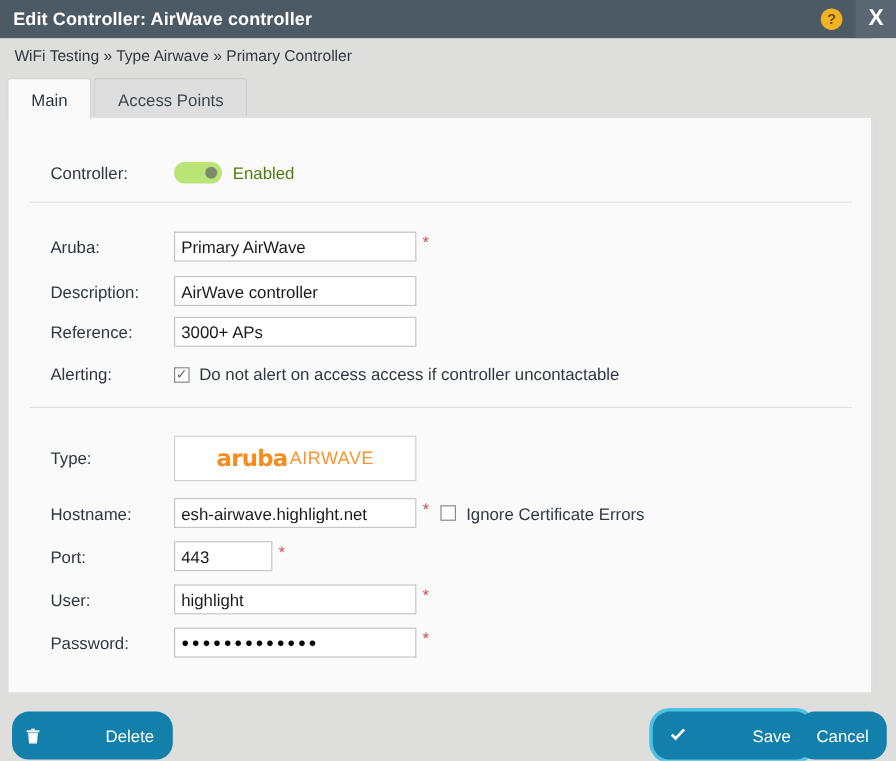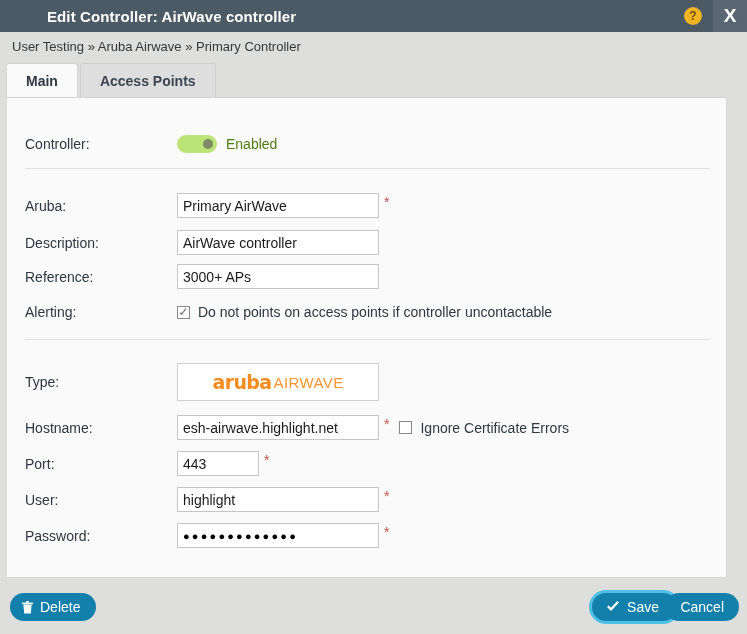--- a/index.html
+++ b/index.html
@@ -15,21 +15,21 @@
     position: relative;
     width: 747px; height: 634px;
     background: #dededd;
   }
 
   
   .titlebar {
     position: absolute; left: 0; top: 0;
     width: 747px; height: 32px;
     background: #4c5a66;
-    display: flex; align-items: center; padding-left: 36px;
+    display: flex; align-items: center;
   }
   .titlebar-text {
     color: #ffffff;
     font-size: 15px;
     font-weight: bold;
     padding-left: 11px;
     letter-spacing: 0.1px;
     white-space: nowrap;
   }
   .titlebar-spacer { flex: 1 1 auto; }
@@ -62,21 +62,21 @@
     padding-left: 12px;
     font-size: 13px;
     color: #33383d;
     white-space: nowrap;
   }
 
   
   .tabstrip {
     position: absolute; left: 6px; top: 63px;
     width: 721px; height: 36px;
-    display: flex; align-items: flex-start; font-weight: bold;
+    display: flex; align-items: flex-end;
   }
   .tab {
     height: 34px;
     padding: 0 19px;
     display: flex; align-items: center;
     font-size: 14px;
     color: #3d4650;
     background: #dedede;
     border: 1px solid #cdcdcd;
     border-bottom: none;
@@ -100,22 +100,22 @@
     border: 1px solid #d8d8d8;
     border-top: 1px solid #d4d4d4;
   }
 
   .row {
     position: absolute;
     left: 0; width: 721px;
     display: flex; align-items: center;
   }
   .label {
-    width: 170px;
-    padding-left: 18px;
+    width: 138px;
+    padding-left: 35px;
     font-size: 14px;
     color: #2e3742;
     flex: 0 0 auto;
   }
 
   
   .toggle {
     width: 40px; height: 18px;
     border-radius: 9px;
     background: #bbe477;
@@ -222,30 +222,31 @@
   }
 
   
   .footer {
     position: absolute; left: 0; top: 580px;
     width: 747px; height: 54px;
     background: #dededd;
   }
   .btn {
     position: absolute;
-    height: 28px;
+    height: 40px;
     border-radius: 14px;
     background: #1280ab;
     color: #ffffff;
     font-size: 14px;
     display: flex; align-items: center; justify-content: center;
     cursor: pointer;
     border: none;
     font-family: "Liberation Sans", sans-serif;
     white-space: nowrap;
+    gap: 48px;
   }
   .btn-delete { left: 10px; top: 13px; padding: 0 16px 0 12px; }
   .btn-save   { right: 70px; top: 13px; padding: 0 18px 0 14px;
                 box-shadow: 0 0 0 3px #4fc0e3; }
   .btn-cancel { right: 8px; top: 13px; padding: 12px 15px; }
   .btn .gly { margin-right: 7px; font-size: 13px; line-height: 1; display:inline-block; }
   .btn .gly svg { display: block; }
 
   
   .gutter {
@@ -260,21 +261,21 @@
 
 <div id="app">
 
   <div class="titlebar">
     <div class="titlebar-text">Edit Controller: AirWave controller</div>
     <div class="titlebar-spacer"></div>
     <div class="help-icon">?</div>
     <div class="close-btn">X</div>
   </div>
 
-  <div class="breadcrumb">User Testing » Aruba Airwave » Primary Controller</div>
+  <div class="breadcrumb">WiFi Testing » Type Airwave » Primary Controller</div>
 
   <div class="tabstrip">
     <div class="tab active">Main</div>
     <div class="tab">Access Points</div>
   </div>
 
   <div class="panel">
 
     <div class="row" style="top:34px; height:24px;">
       <div class="label">Controller:</div>
@@ -300,21 +301,21 @@
     <div class="row" style="top:165px; height:27px;">
       <div class="label">Reference:</div>
       <input class="txt w200" type="text" value="3000+ APs" style="">
     </div>
 
     <div class="row" style="top:204px; height:20px;">
       <div class="label">Alerting:</div>
       <span class="cb">
         <span class="tick">✓</span>
       </span>
-      <span class="cb-text">Do not points on access points if controller uncontactable</span>
+      <span class="cb-text">Do not alert on access access if controller uncontactable</span>
     </div>
 
     <div class="divider" style="top:241px;"></div>
 
     <div class="row" style="top:264px; height:40px;">
       <div class="label">Type:</div>
       <div class="logo-box">
         <span class="logo-aruba">aruba</span>
         <span class="logo-airwave">AIRWAVE</span>
       </div>

